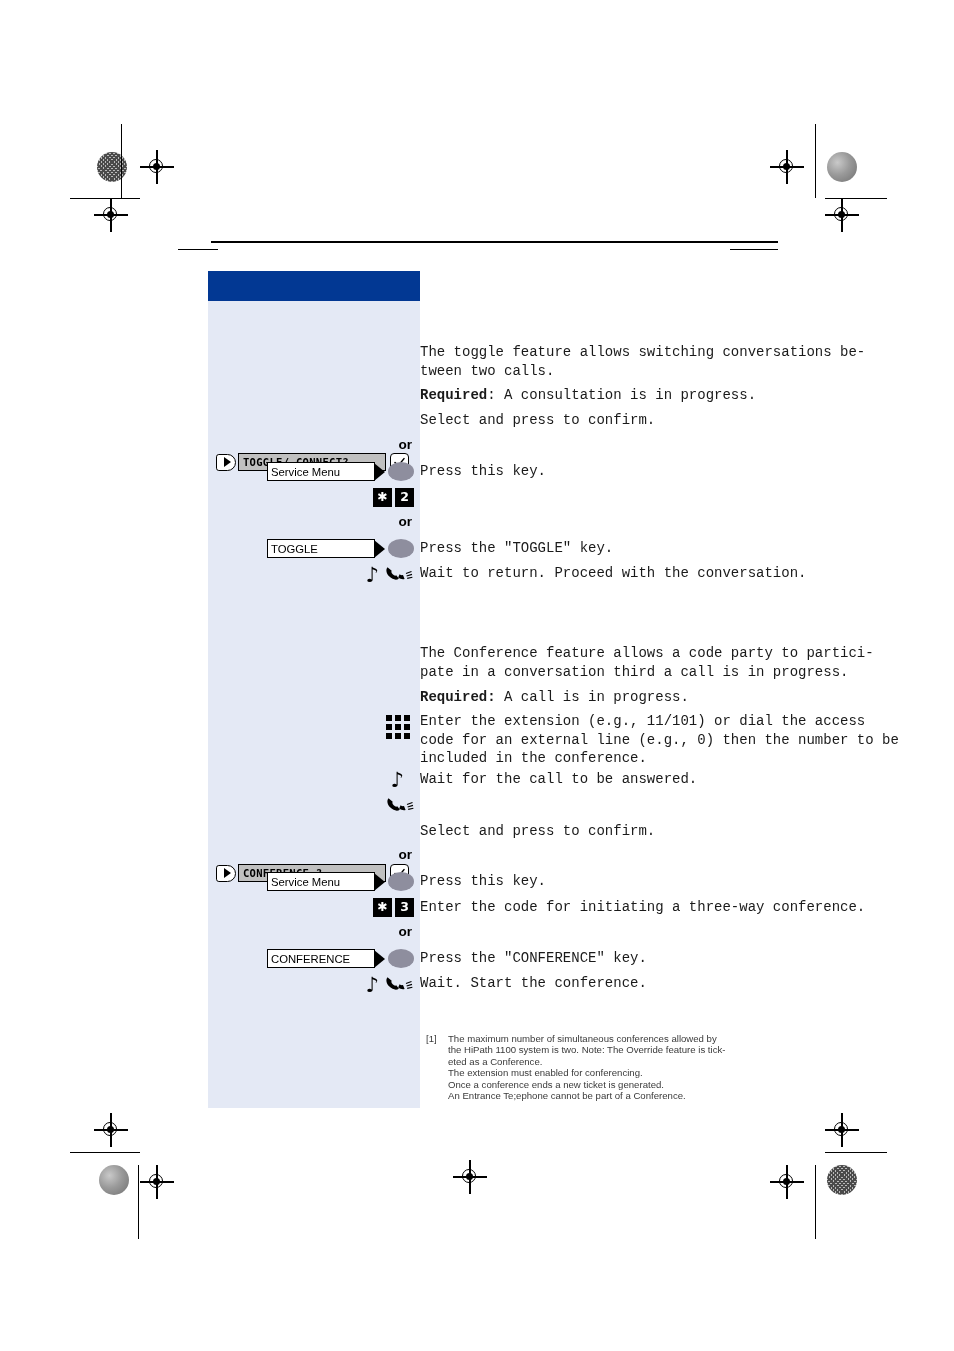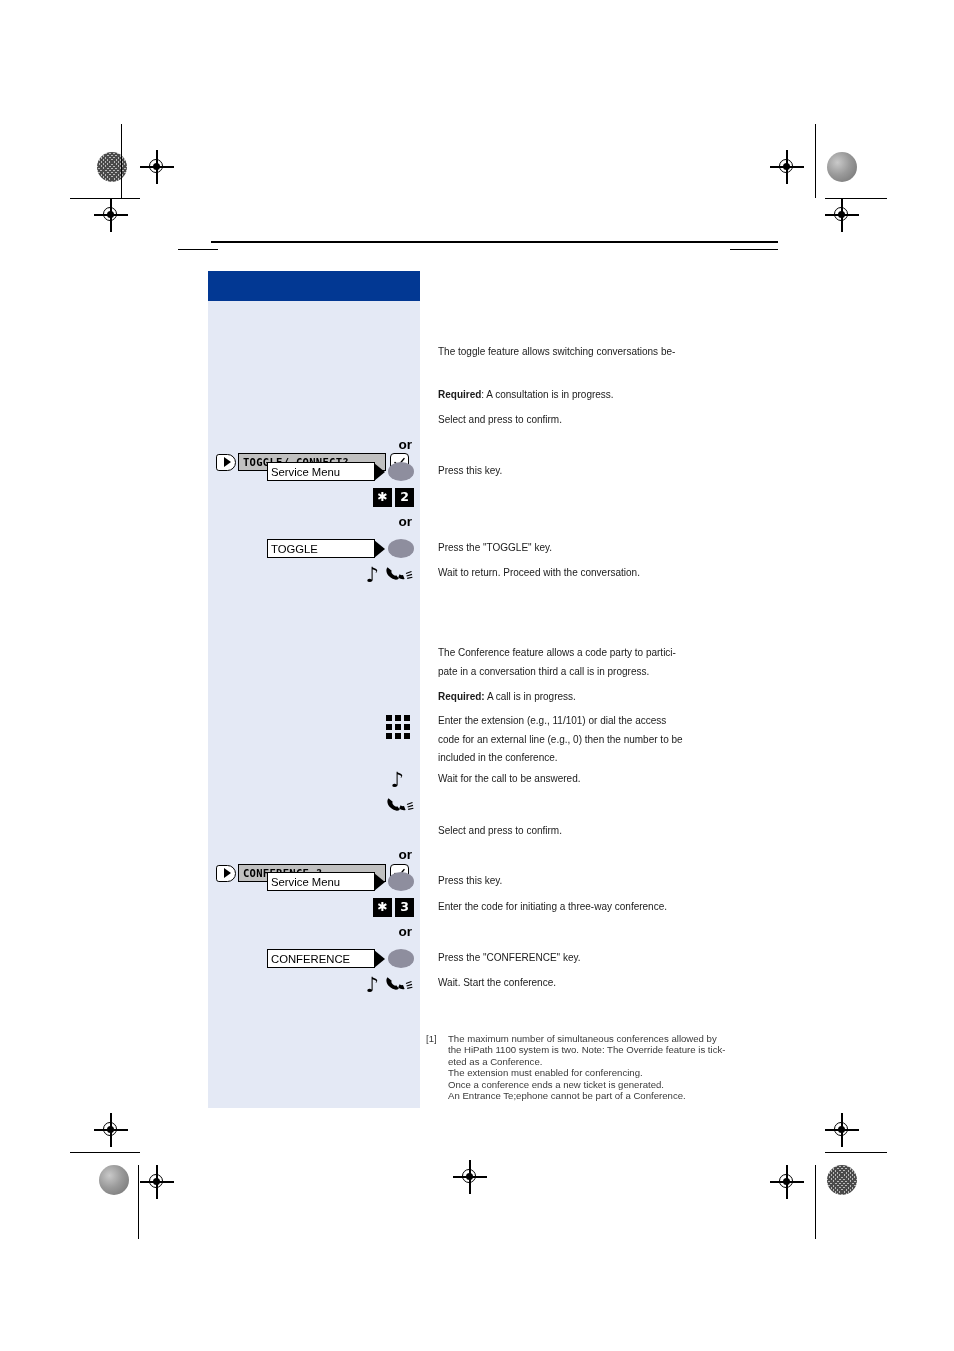--- a/index.html
+++ b/index.html
@@ -123,25 +123,25 @@
     padding-right: 6px;
     box-sizing: border-box;
     position: relative;
   }
   .gutter.center-or {
     justify-content: flex-end;
     padding-right: 8px;
   }
   .body {
     flex: 1;
-    padding-left: 18px;
     box-sizing: border-box;
-    font-size: 10px;
+    font-size: 14px;
     line-height: 18.6px;
     color: #1a1a1a;
+    font-family: Liberation Mono, monospace;
   }
   .body b { font-weight: bold; }
 
   
   .displayline {
     display: flex;
     align-items: center;
     position: absolute;
     left: 8px;
     margin-top: 42px;
@@ -358,20 +358,21 @@
 
 <div class="top-rule"></div>
 <div class="blue-bar"></div>
 <div class="side-panel"></div>
 <div class="chapter-title"></div>
 
 <div class="row" style="top:343px;">
   <div class="gutter"></div>
   <div class="body">
     <div>The toggle feature allows switching conversations be-</div>
+    <div>tween two calls.</div>
   </div>
 </div>
 
 <div class="row" style="top:386px;">
   <div class="gutter"></div>
   <div class="body">
     <b>Required</b><span>: A consultation is in progress.</span>
   </div>
 </div>
 

